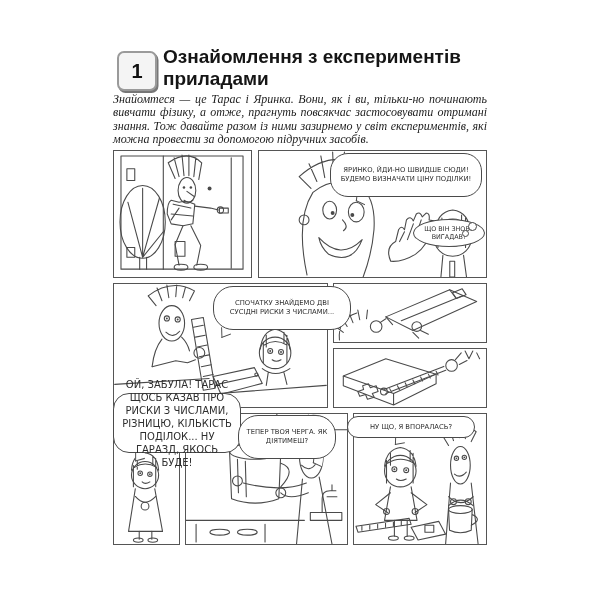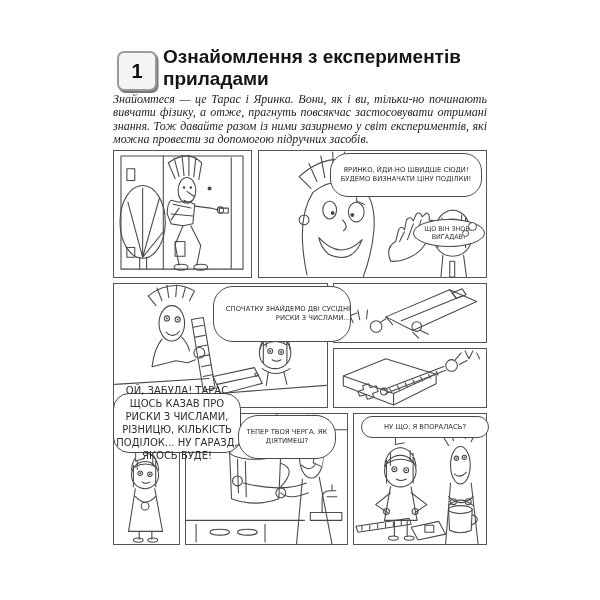--- a/index.html
+++ b/index.html
@@ -18,21 +18,21 @@
       line-height:13.4px;color:#1d1d1d;text-align:justify;margin:0;}
   
   .comic{position:absolute;left:113px;top:150px;width:374px;height:395px;}
   .panel{position:absolute;background:#fff;border:1.5px solid #555;box-sizing:border-box;z-index:1;}
   .panel svg{display:block;width:100%;height:100%;}
   .ln{stroke:#4a4a4a;stroke-width:1.1;fill:none;stroke-linecap:round;stroke-linejoin:round;}
   .fl{fill:#4a4a4a;stroke:none;}
   .bubble{position:absolute;background:#fff;border:1.2px solid #4a4a4a;z-index:5;
       display:flex;align-items:center;justify-content:center;text-align:center;
       font-family:"DejaVu Sans",sans-serif;font-size:6.8px;line-height:1.3;
-      text-transform:uppercase;color:#2e2e2e;padding:2px 0;box-sizing:border-box;}
+      text-transform:uppercase;color:#2e2e2e;padding:2px 6px;box-sizing:border-box;}
   .tail{position:absolute;width:9px;height:9px;background:#fff;z-index:4;
       border-left:1.2px solid #4a4a4a;border-bottom:1.2px solid #4a4a4a;}
   .tdot{position:absolute;background:#fff;border:1.1px solid #4a4a4a;border-radius:50%;z-index:5;}
 </style>
 </head>
 <body>
 
 <div class="page">
 
   <div class="lesson-number">1</div>
@@ -241,26 +241,26 @@
       </svg>
     </div>
 
     <div class="bubble" style="left:217px;top:3px;width:152px;height:44px;border-radius:18px;">Яринко, йди-но швидше сюди! Будемо визначати ціну поділки!</div>
     <div class="tail" style="left:243px;top:43px;transform:rotate(25deg) skewX(18deg);"></div>
 
     <div class="bubble" style="left:300px;top:44px;width:72px;height:28px;border-radius:50%;font-size:6.4px;margin-top:25px;">Що він знову вигадав?</div>
     <div class="tdot" style="left:355px;top:72px;width:7px;height:7px;"></div>
     <div class="tdot" style="left:349px;top:80px;width:5px;height:5px;"></div>
 
-    <div class="bubble" style="left:100px;top:136px;width:138px;height:56px;border-radius:20px;text-align:right;">Спочатку знайдемо дві сусідні риски з числами...</div>
+    <div class="bubble" style="left:100px;top:136px;width:138px;height:44px;border-radius:20px;">Спочатку знайдемо дві сусідні риски з числами...</div>
     <div class="tail" style="left:108px;top:176px;transform:rotate(-20deg) skewX(-18deg);"></div>
 
     <div class="bubble" style="left:0;top:243px;width:128px;height:60px;border-radius:16px;font-size:10px;">Ой, забула! Тарас щось казав про риски з числами, різницю, кількість поділок... Ну гаразд, якось буде!</div>
     <div class="tail" style="left:22px;top:300px;transform:rotate(-15deg) skewX(-15deg);"></div>
 
     <div class="bubble" style="left:125px;top:265px;width:98px;height:44px;border-radius:20px;text-align:center;">Тепер твоя черга. Як діятимеш?</div>
     <div class="tail" style="left:200px;top:305px;transform:rotate(25deg) skewX(18deg);"></div>
 
-    <div class="bubble" style="left:248px;top:266px;width:128px;height:22px;border-radius:11px;">Ну що, я впоралась?</div>
+    <div class="bubble" style="left:234px;top:266px;width:128px;height:22px;border-radius:11px;">Ну що, я впоралась?</div>
     <div class="tail" style="left:282px;top:284px;transform:rotate(-10deg) skewX(-12deg);"></div>
 
   </div>
 </div>
 
 </body></html>

